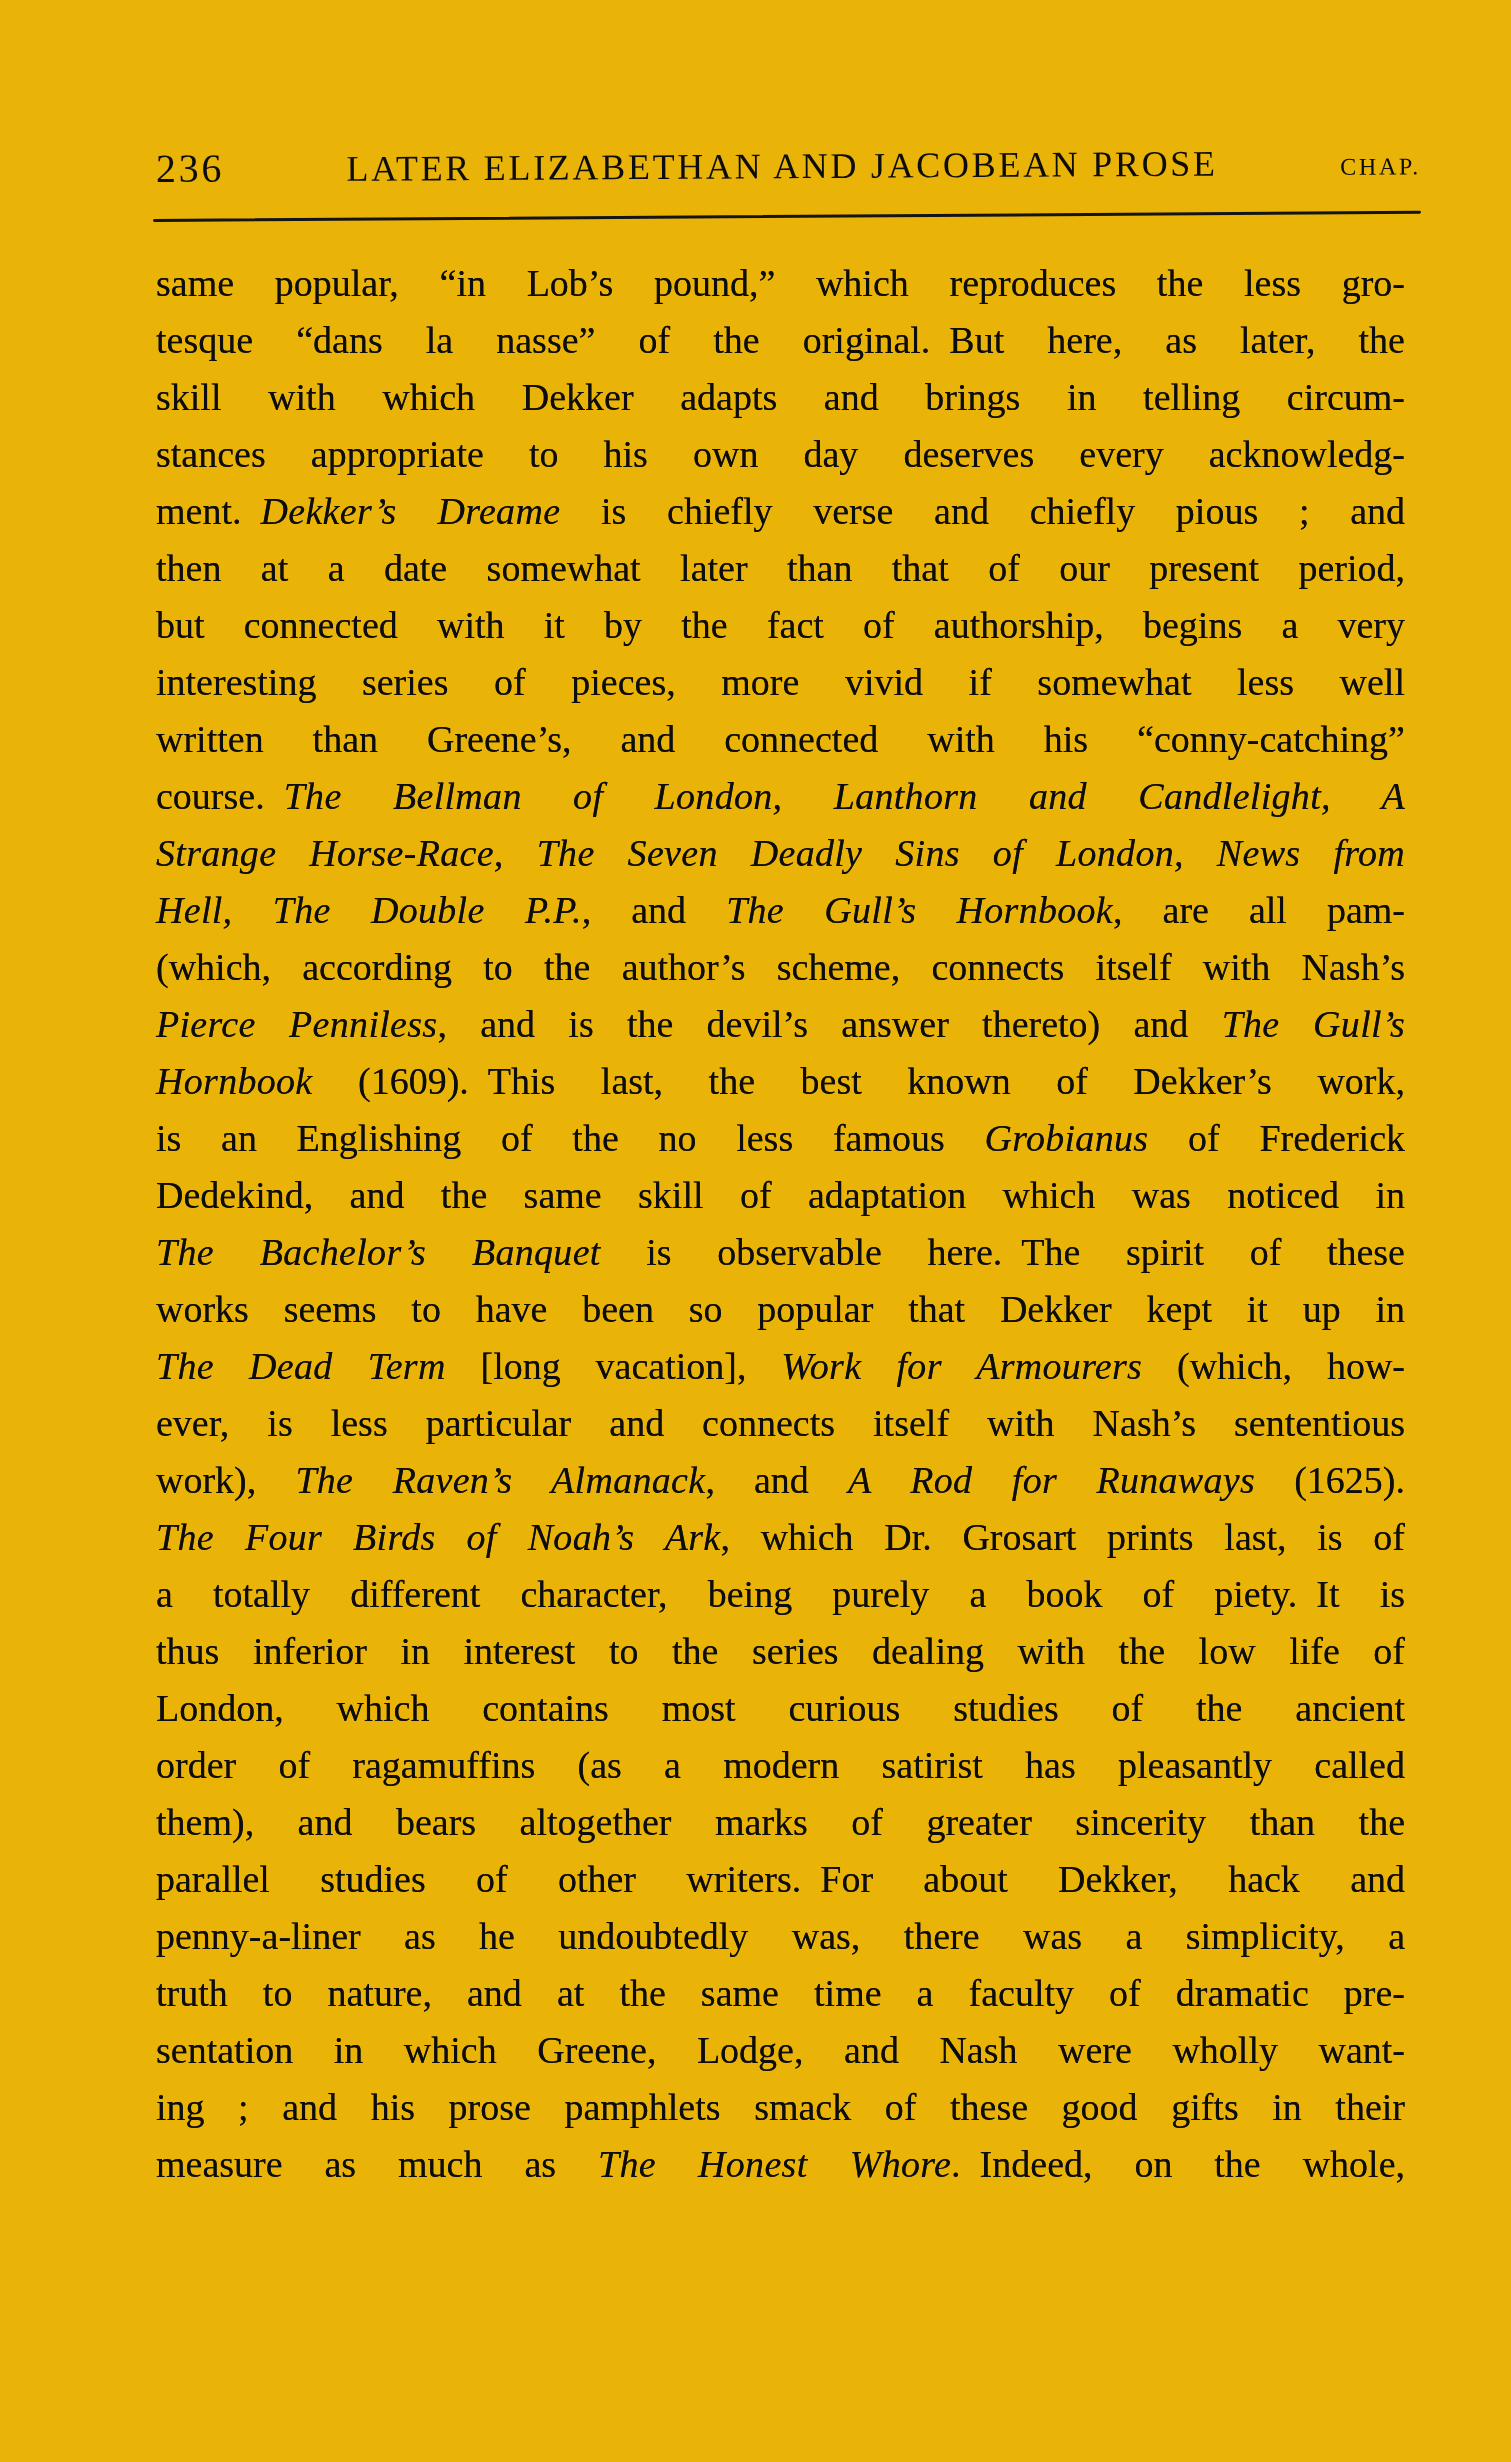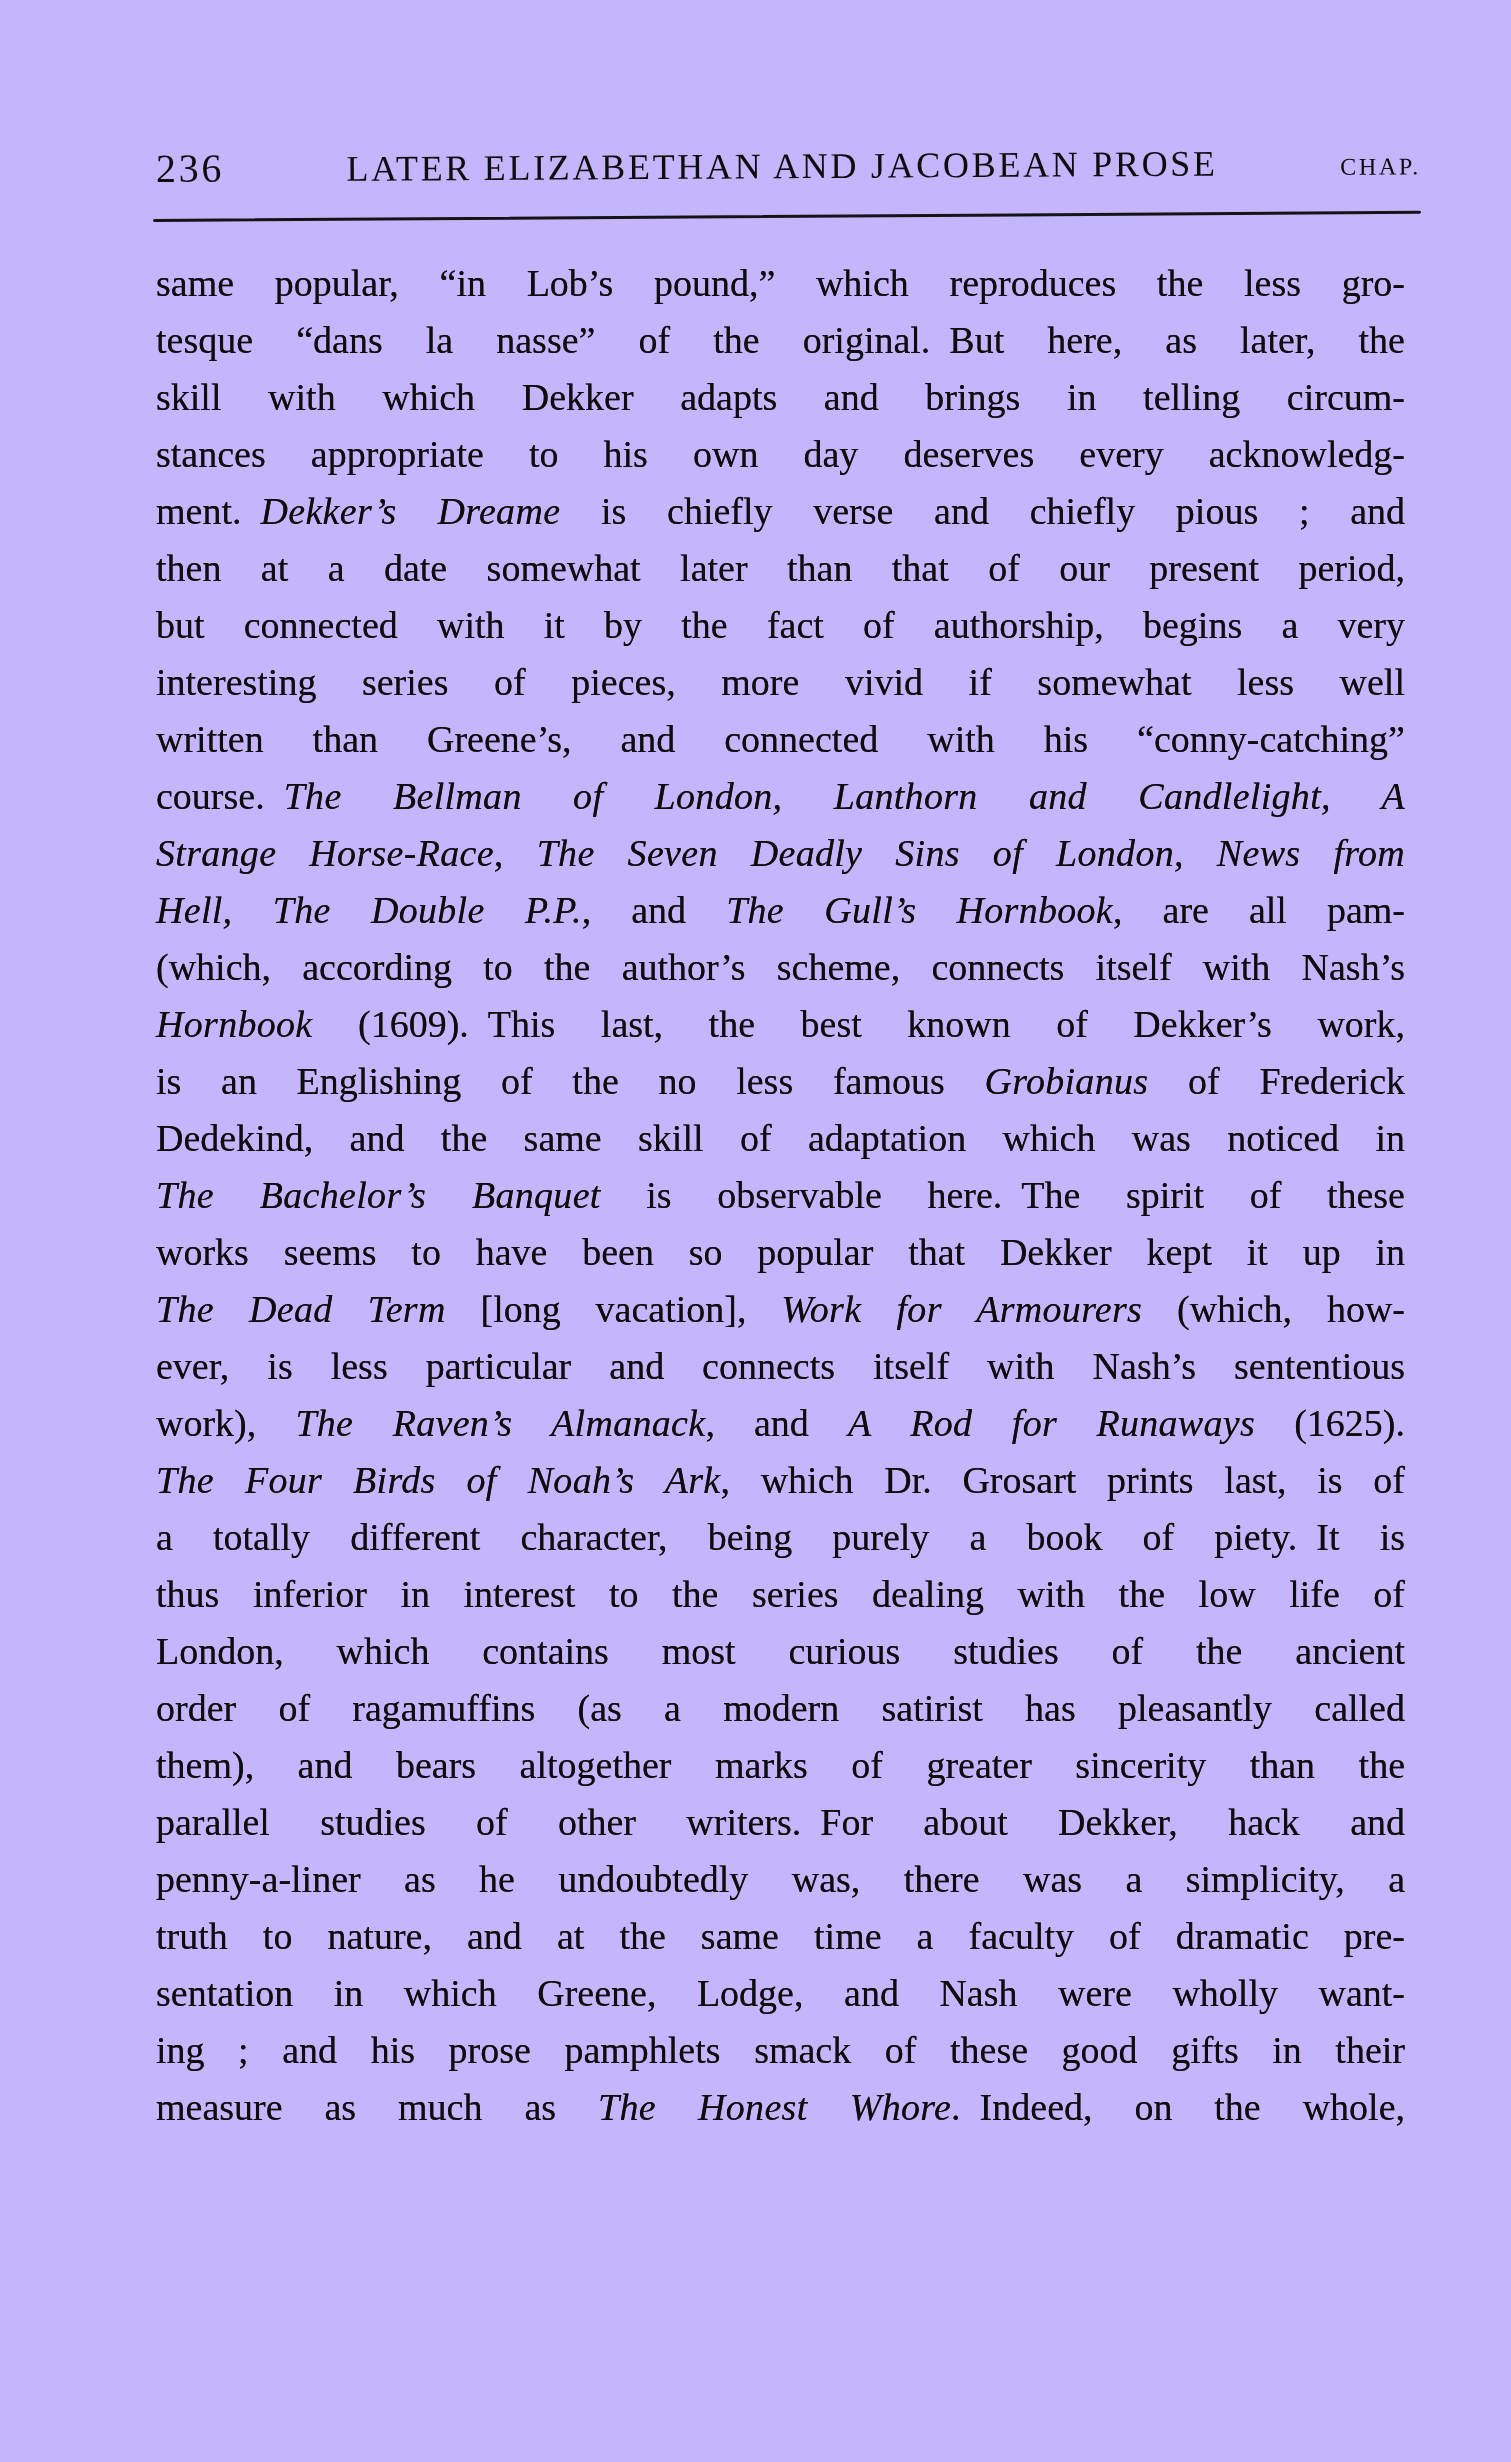--- a/index.html
+++ b/index.html
@@ -4,21 +4,21 @@
 <style>
   html, body {
     margin: 0;
     padding: 0;
     background: #ffffff;
   }
   .page {
     position: relative;
     width: 1512px;
     height: 2462px;
-    background: #c4b5fd;
+    background: #eab308;
     overflow: hidden;
     font-family: "Liberation Serif", "DejaVu Serif", serif;
     color: #0d0d0d;
   }
   .header {
     position: absolute;
     left: 156px;
     top: 145px;
     width: 1265px;
     display: flex;
@@ -89,20 +89,21 @@
       <div class="line"><span>stances appropriate to his own day deserves every acknowledg-</span></div>
       <div class="line"><span>ment. </span><i>Dekker’s Dreame</i><span> is chiefly verse and chiefly pious ; and</span></div>
       <div class="line"><span>then at a date somewhat later than that of our present period,</span></div>
       <div class="line"><span>but connected with it by the fact of authorship, begins a very</span></div>
       <div class="line"><span>interesting series of pieces, more vivid if somewhat less well</span></div>
       <div class="line"><span>written than Greene’s, and connected with his “conny-catching”</span></div>
       <div class="line"><span>course. </span><i>The Bellman of London, Lanthorn and Candlelight, A</i></div>
       <div class="line"><i>Strange Horse-Race, The Seven Deadly Sins of London, News from</i></div>
       <div class="line"><i>Hell, The Double P.P.</i><span>, and </span><i>The Gull’s Hornbook</i><span>, are all pam-</span></div>
       <div class="line"><span>(which, according to the author’s scheme, connects itself with Nash’s</span></div>
+      <div class="line"><i>Pierce Penniless</i><span>, and is the devil’s answer thereto) and </span><i>The Gull’s</i></div>
       <div class="line"><i>Hornbook</i><span> (1609). This last, the best known of Dekker’s work,</span></div>
       <div class="line"><span>is an Englishing of the no less famous </span><i>Grobianus</i><span> of Frederick</span></div>
       <div class="line"><span>Dedekind, and the same skill of adaptation which was noticed in</span></div>
       <div class="line"><i>The Bachelor’s Banquet</i><span> is observable here. The spirit of these</span></div>
       <div class="line"><span>works seems to have been so popular that Dekker kept it up in</span></div>
       <div class="line"><i>The Dead Term</i><span> [long vacation], </span><i>Work for Armourers</i><span> (which, how-</span></div>
       <div class="line"><span>ever, is less particular and connects itself with Nash’s sententious</span></div>
       <div class="line"><span>work), </span><i>The Raven’s Almanack</i><span>, and </span><i>A Rod for Runaways</i><span> (1625).</span></div>
       <div class="line"><i>The Four Birds of Noah’s Ark</i><span>, which Dr. Grosart prints last, is of</span></div>
       <div class="line"><span>a totally different character, being purely a book of piety. It is</span></div>

